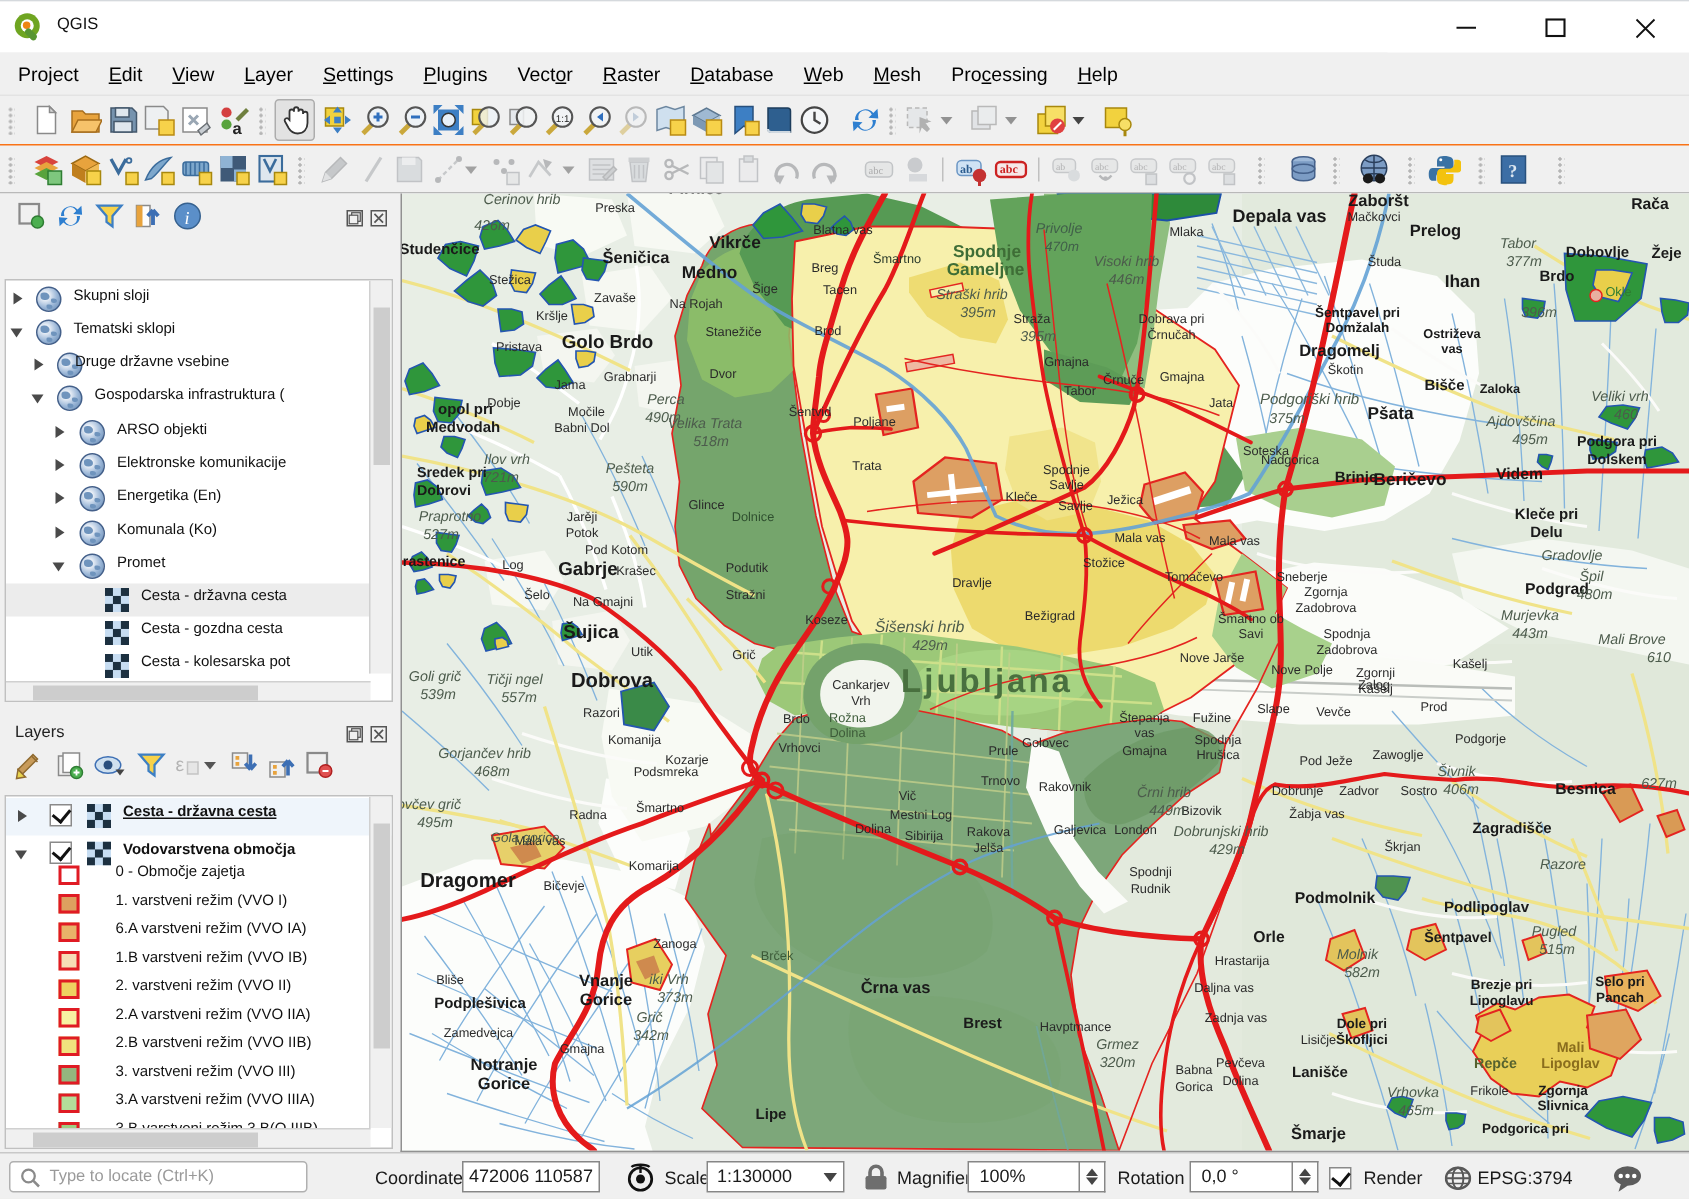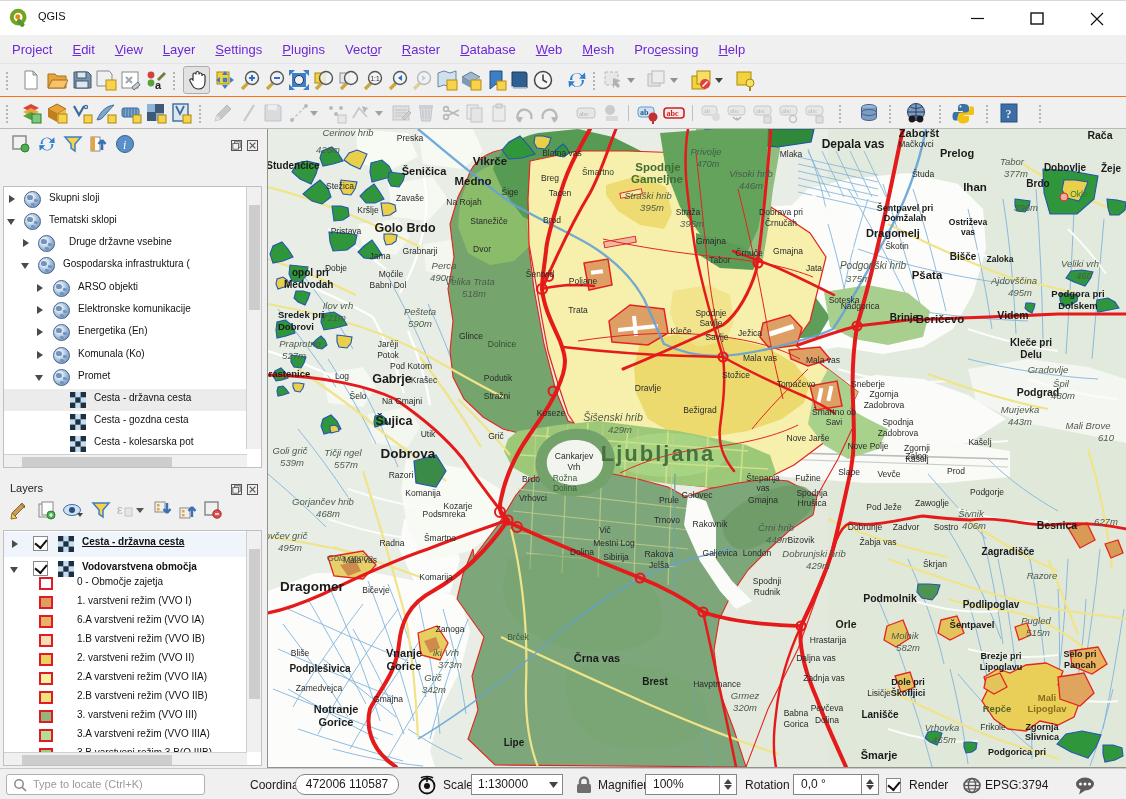--- a/index.html
+++ b/index.html
@@ -4,21 +4,21 @@
 <style>
 * { margin:0; padding:0; box-sizing:border-box; }
 html,body { width:1126px; height:799px; overflow:hidden; font-family:"Liberation Sans",sans-serif; background:#f0f0f0; }
 #win { position:relative; width:1126px; height:799px; border-top:1px solid #d5d9dd; }
 
 #titlebar { position:absolute; left:0; top:0; width:1126px; height:34px; background:#ffffff; }
 #qgislogo { position:absolute; left:9px; top:7px; width:20px; height:20px; }
 #apptitle { position:absolute; left:38px; top:9px; font-size:11px; color:#111; }
 .winbtn { position:absolute; top:0; width:14px; height:34px; }
 
-#menubar { position:absolute; left:0; top:34px; width:925px; height:28px; background:#f0f0f0; display:flex; align-items:center; font-size:13px; color:#6d28d9; }
+#menubar { position:absolute; left:0; top:34px; width:925px; height:28px; background:#f0f0f0; display:flex; align-items:center; font-size:13px; color:#000000; }
 #menubar span { padding:0 10px; }
 #menubar span u { text-decoration:underline; }
 
 .toolbar { position:absolute; left:0; width:1126px; height:33px; background:#f0f0f0; }
 #tb1 { top:62px; border-top:1px solid #e3e3e3; }
 #tb2 { top:95px; border-top:1px solid #f97316; border-bottom:1px solid #b9b9b9;font-family:Liberation Serif, serif; }
 .ti { position:absolute; top:5px; width:22px; height:22px; }
 .grip { position:absolute; top:7px; width:5px; height:19px;
   background-image:radial-gradient(circle, #b5b5b5 1px, transparent 1.2px);
   background-size:4px 4px; }
@@ -453,21 +453,21 @@
               <div class="lbl" style="left:45px">Skupni sloji</div>
             </div>
           <div class="trow" style="top:24px">
               <div class="arr d" style="left:3px"></div>
               <div class="globe" style="left:20px"></div>
               <div class="lbl" style="left:45px">Tematski sklopi</div>
             </div>
           <div class="trow" style="top:46px">
               <div class="arr r" style="left:19px"></div>
               <div class="globe" style="left:34px"></div>
-              <div class="lbl" style="left:65px">Druge državne vsebine</div>
+              <div class="lbl" style="left:46px">Druge državne vsebine</div>
             </div>
           <div class="trow" style="top:68px">
               <div class="arr d" style="left:17px"></div>
               <div class="globe" style="left:34px"></div>
               <div class="lbl" style="left:59px">Gospodarska infrastruktura (</div>
             </div>
           <div class="trow" style="top:91px">
               <div class="arr r" style="left:33px"></div>
               <div class="globe" style="left:49px"></div>
               <div class="lbl" style="left:74px">ARSO objekti</div>
@@ -1267,21 +1267,21 @@
     </div>
   </div>
 
   <div id="statusbar">
     <div id="locator">Type to locate (Ctrl+K)</div>
     <svg style="position:absolute;left:13px;top:9px" width="15" height="15" viewBox="0 0 15 15">
         <circle cx="6" cy="6" r="4.2" fill="none" stroke="#8a8a8a" stroke-width="1.5"></circle>
         <line x1="9.3" y1="9.3" x2="13" y2="13" stroke="#8a8a8a" stroke-width="1.7"></line>
       </svg>
     <div class="sblbl" style="left:250px">Coordinate</div>
-    <div class="sb-input" style="left:295px;width:104px;border-radius:10px;">472006 110587</div>
+    <div class="sb-input" style="left:308px;width:92px;">472006 110587</div>
     <svg style="position:absolute;left:417px;top:6px" width="20" height="20" viewBox="0 0 20 20">
         <circle cx="10" cy="11" r="7.5" fill="none" stroke="#111" stroke-width="1.8"></circle>
         <circle cx="10" cy="11" r="3" fill="#111"></circle>
         <path d="M10 1 L10 7 M4 3 C6 1 14 1 16 3" stroke="#111" stroke-width="1.6" fill="none"></path>
       </svg>
     <div class="sblbl" style="left:443px">Scale</div>
     <div class="sb-input" style="left:471px;width:92px;text-align:left;padding-left:6px;">1:130000
       <svg style="position:absolute;right:4px;top:7px" width="9" height="6" viewBox="0 0 9 6">
           <path d="M0 0 L9 0 L4.5 6 Z" fill="#444"></path>
         </svg>

